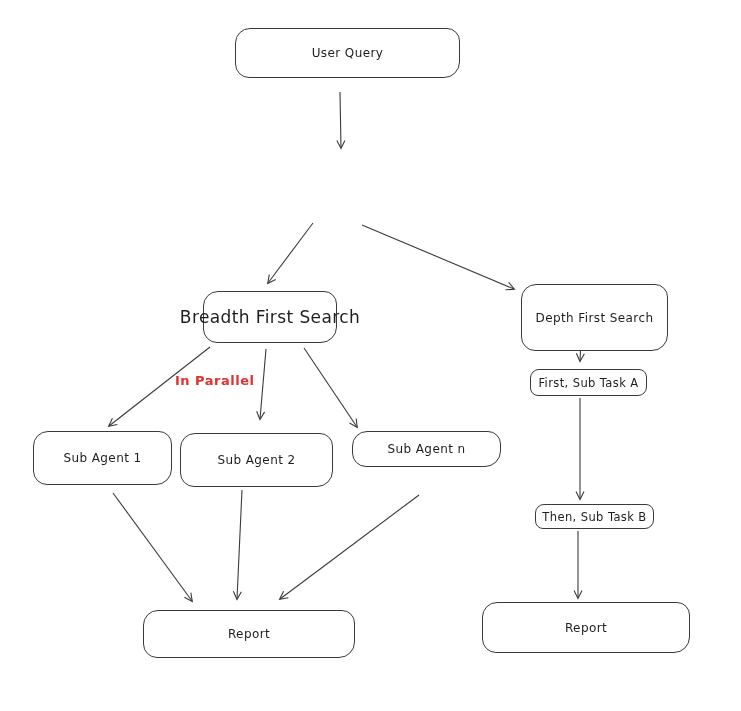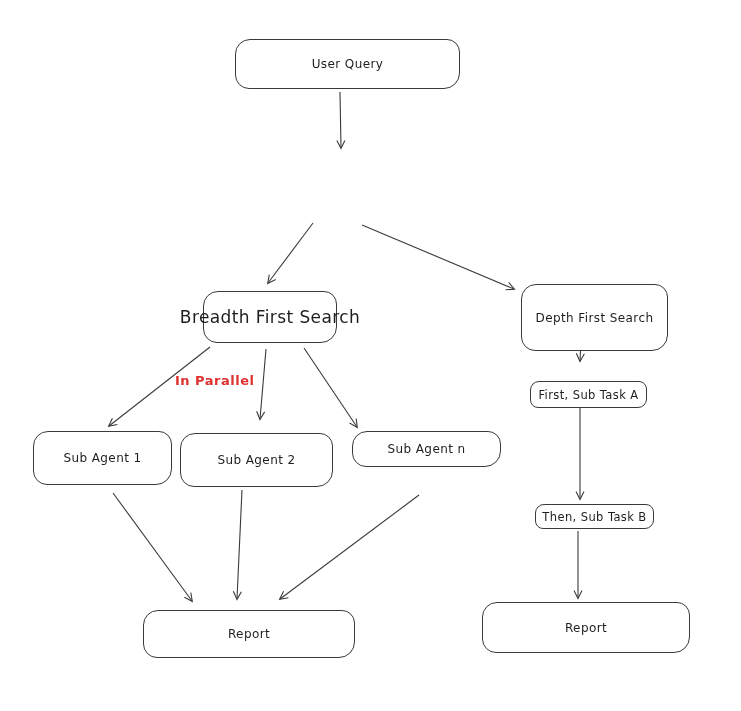--- a/index.html
+++ b/index.html
@@ -61,34 +61,34 @@
     <path class="edge" d="M266,349 L260,419" marker-end="url(#arrowhead)"></path>
     <path class="edge" d="M304,348 L357,427" marker-end="url(#arrowhead)"></path>
     <path class="edge" d="M581,340 L580,361" marker-end="url(#arrowhead)"></path>
     <path class="edge" d="M580,398 L580,499" marker-end="url(#arrowhead)"></path>
     <path class="edge" d="M578,531 L578,598" marker-end="url(#arrowhead)"></path>
     <path class="edge" d="M113,493 L192,601" marker-end="url(#arrowhead)"></path>
     <path class="edge" d="M242,490 L237,599" marker-end="url(#arrowhead)"></path>
     <path class="edge" d="M419,495 L280,599" marker-end="url(#arrowhead)"></path>
   </svg>
 
-  <div class="node large" style="left:235px; top:39px; width:225px; height:50px;">
+  <div class="node large" style="left:235px; top:28px; width:225px; height:50px;">
     <span>User Query</span>
   </div>
 
 
   <div class="node large" style="left:203px; top:291px; width:134px; height:52px; font-size:17px;">
     <span>Breadth First Search</span>
   </div>
 
   <div class="node large" style="left:521px; top:284px; width:147px; height:67px;">
     <span>Depth First Search</span>
   </div>
 
-  <div class="node small" style="left:530px; top:381px; width:117px; height:27px;">
+  <div class="node small" style="left:530px; top:369px; width:117px; height:27px;">
     <span>First, Sub Task A</span>
   </div>
 
   <div class="annotation" style="left:175px; top:373px;">In Parallel</div>
 
   <div class="node large" style="left:33px; top:431px; width:139px; height:54px;">
     <span>Sub Agent 1</span>
   </div>
 
   <div class="node large" style="left:180px; top:433px; width:153px; height:54px;">

